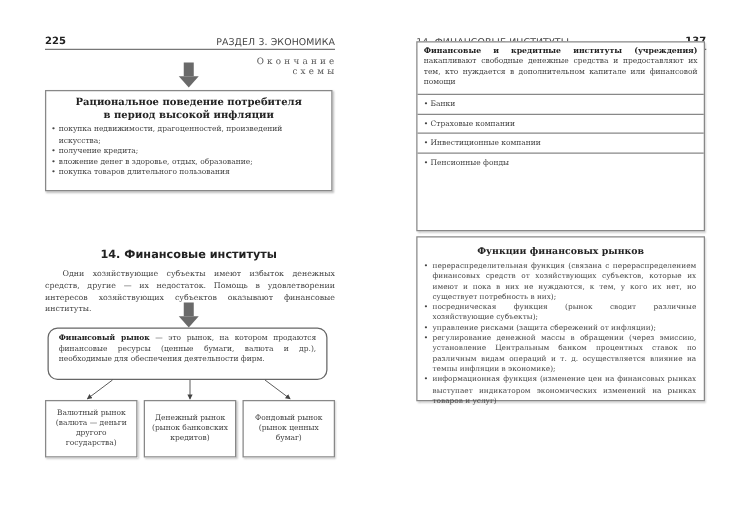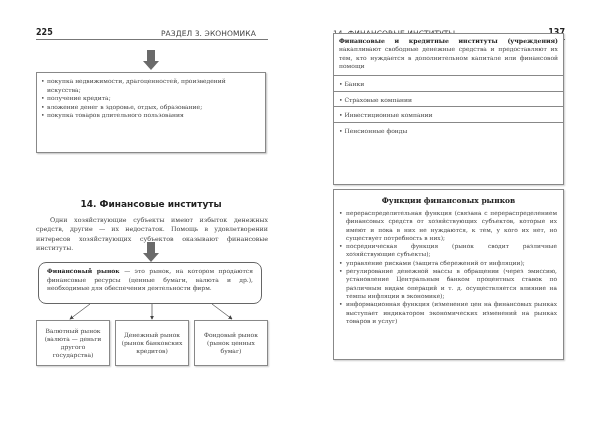--- a/index.html
+++ b/index.html
@@ -13,21 +13,21 @@
   .running-head {
     position: absolute; top: 28px; height: 12px;
     font-family: "DejaVu Sans", sans-serif; font-size: 7.5px; color: #444;
     border-bottom: 0.8px solid #777;
   }
   .page-left .running-head { left: 36px; width: 232px; }
   .page-right .running-head { left: 33px; width: 232px; }
   .running-head .num { position: absolute; top: 0; font-weight: bold; font-size: 8px; color: #222; }
   .running-head .title { position: absolute; top: 0.5px; letter-spacing: 0.1px; }
   .page-left .running-head .num { left: 0; }
-  .page-left .running-head .title { right: 12px; }
+  .page-left .running-head .title { right: 0; }
   .page-right .running-head .num { right: 0; }
   .page-right .running-head .title { left: 0; }
 
   .caption-end {
     position: absolute; left: 170px; top: 45px; width: 100px; text-align: right;
     font-size: 7px; letter-spacing: 2.6px; color: #555;
   }
 
   .arrow { position: absolute; width: 16px; height: 20px; }
   .arrow .shaft { position: absolute; left: 4px; top: 0; width: 8px; height: 11px; background: #6a6a6a; }
@@ -79,46 +79,51 @@
     padding: 3px 5px 3px 5px; font-size: 6px; line-height: 8.3px; color: #444; text-align: justify;
     height: 42px; border-bottom: 0.8px solid #888;
   }
   .box-institutions .intro b { color: #222; font-size: 6.2px; }
   .box-institutions .row {
     height: 15.5px; border-bottom: 0.8px solid #888; font-size: 6px; line-height: 15px; color: #444; padding-left: 5px;
   }
   .box-institutions .row:last-child { border-bottom: none; }
 
   .box-functions {
-    position: absolute; left: 33px; top: 189px; width: 231px; height: 171px;
+    position: absolute; left: 33px; top: 189px; width: 231px; height: 132px;
     border: 0.9px solid #888; background: #fff; box-shadow: 1px 1px 1.5px rgba(0,0,0,0.2);
   }
   .box-functions .heading {
     text-align: center; font-weight: bold; font-size: 7.5px; color: #222; margin-top: 6px; margin-bottom: 4px;
   }
   .box-functions ul { list-style: none; padding-left: 5px; padding-right: 6px; }
   .box-functions li { font-size: 5.9px; line-height: 8.3px; color: #444; position: relative; padding-left: 7px; text-align: justify; }
   .box-functions li::before { content: "•"; position: absolute; left: 0; top: 0; }
 </style>
 </head>
 <body>
 
 <div class="page page-left">
   <div class="running-head">
     <span class="num">225</span>
     <span class="title">РАЗДЕЛ 3. ЭКОНОМИКА</span>
   </div>
 
+  <div class="caption-end">Окончание схемы</div>
 
   <div class="arrow" style="left:143px; top:50px;">
     <div class="shaft"></div>
       <div class="head"></div>
   </div>
 
   <div class="box-rational">
+    <div class="heading">
+      <div>Рациональное поведение потребителя</div>
+      <div>в период высокой инфляции</div>
+    </div>
     <ul>
       <li>покупка недвижимости, драгоценностей, произведений искусства;</li>
       <li>получение кредита;</li>
       <li>вложение денег в здоровье, отдых, образование;</li>
       <li>покупка товаров длительного пользования</li>
     </ul>
   </div>
 
   <div class="section-title">14. Финансовые институты</div>
 

